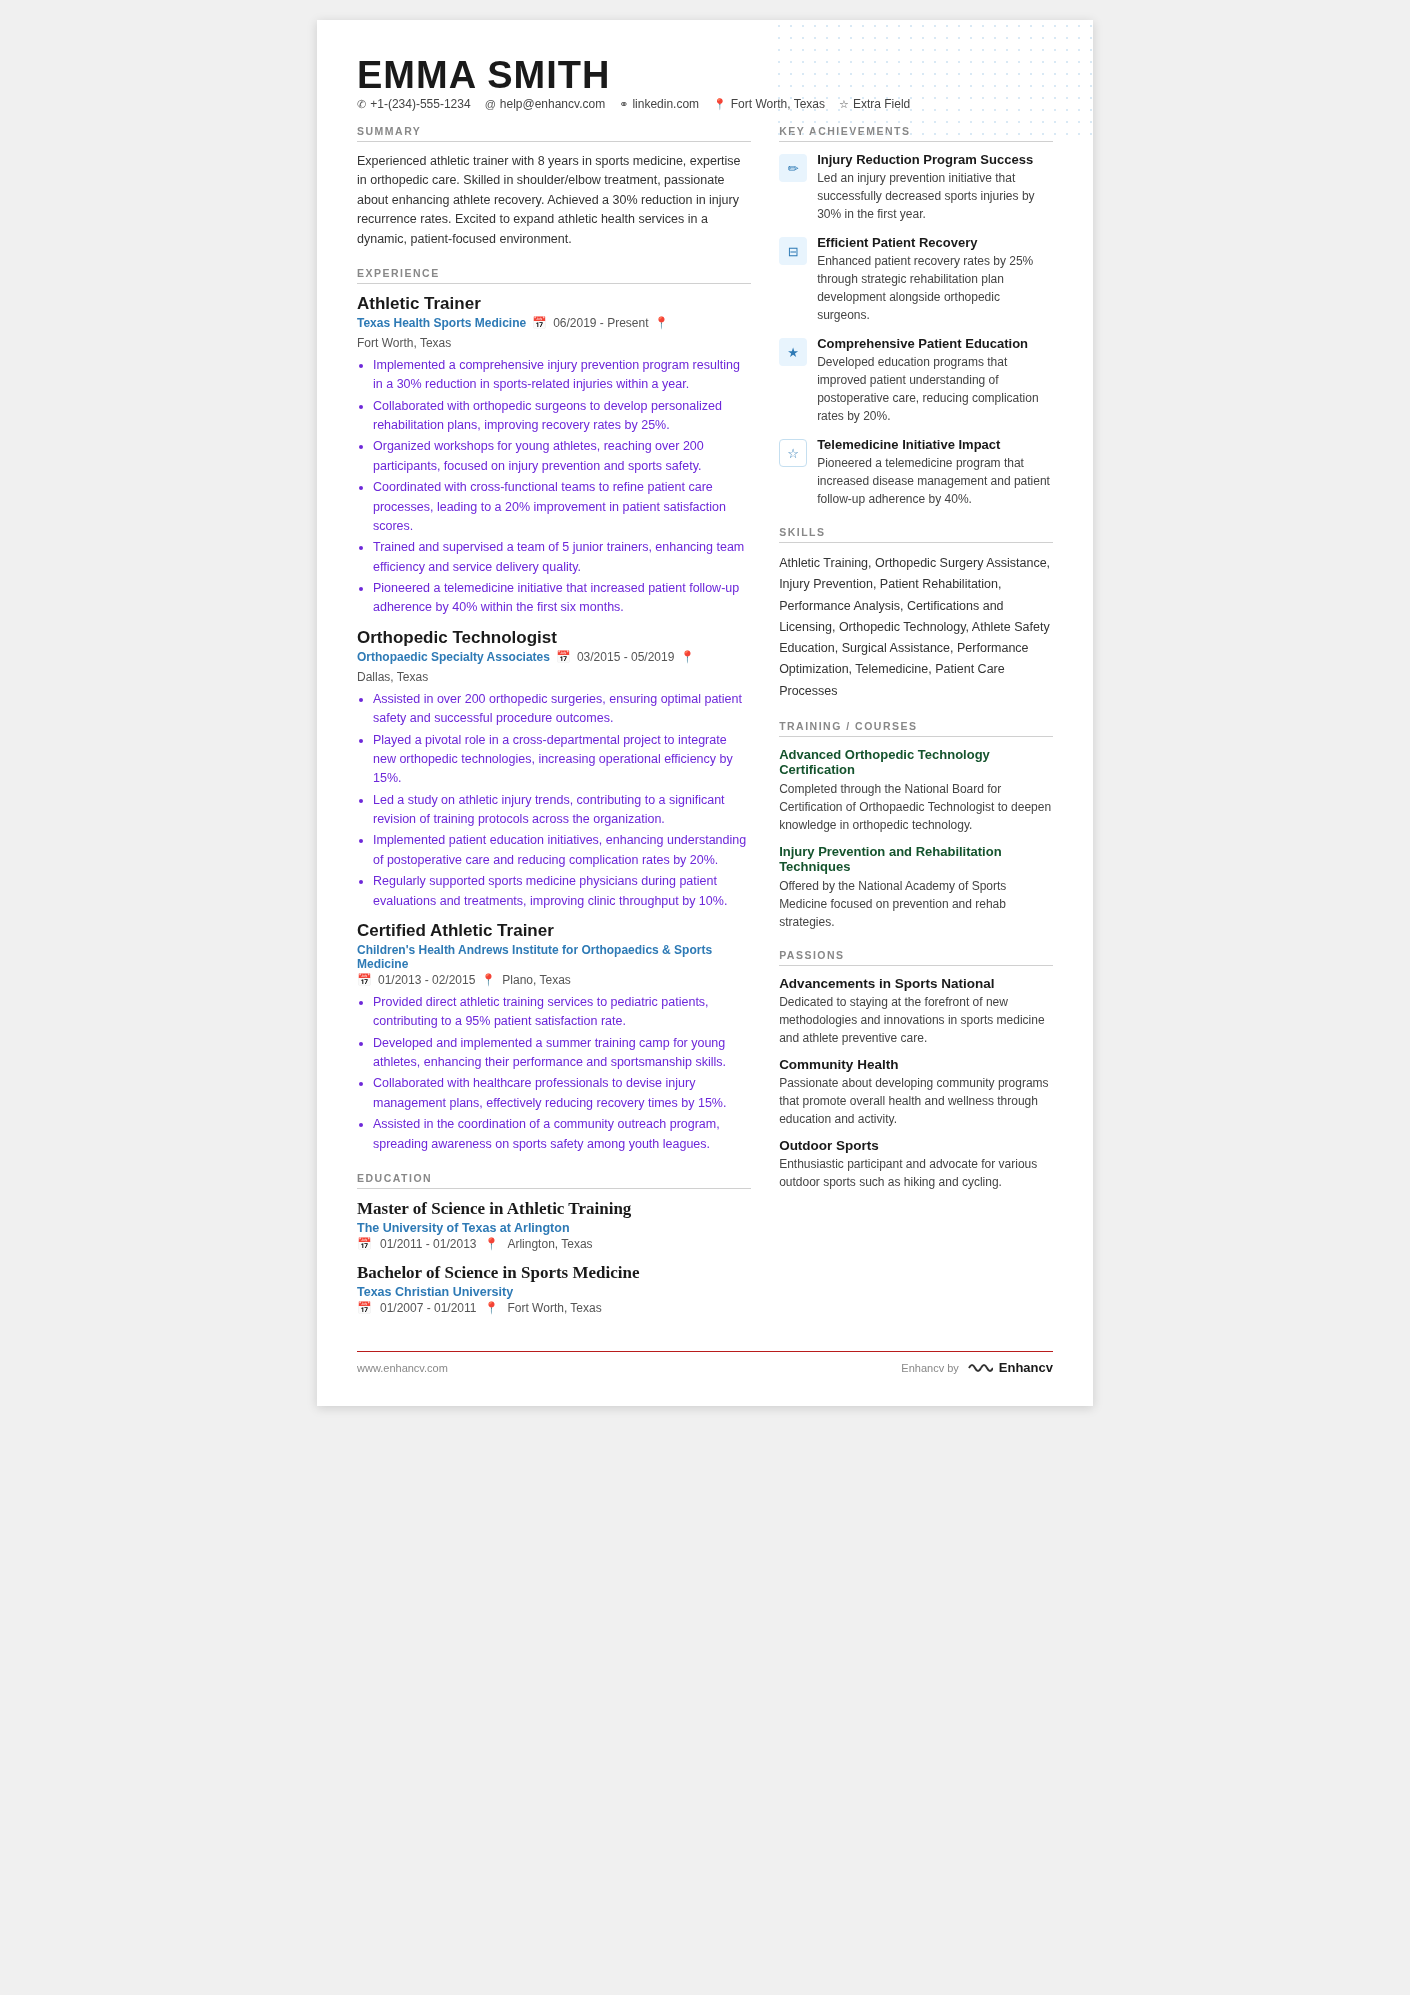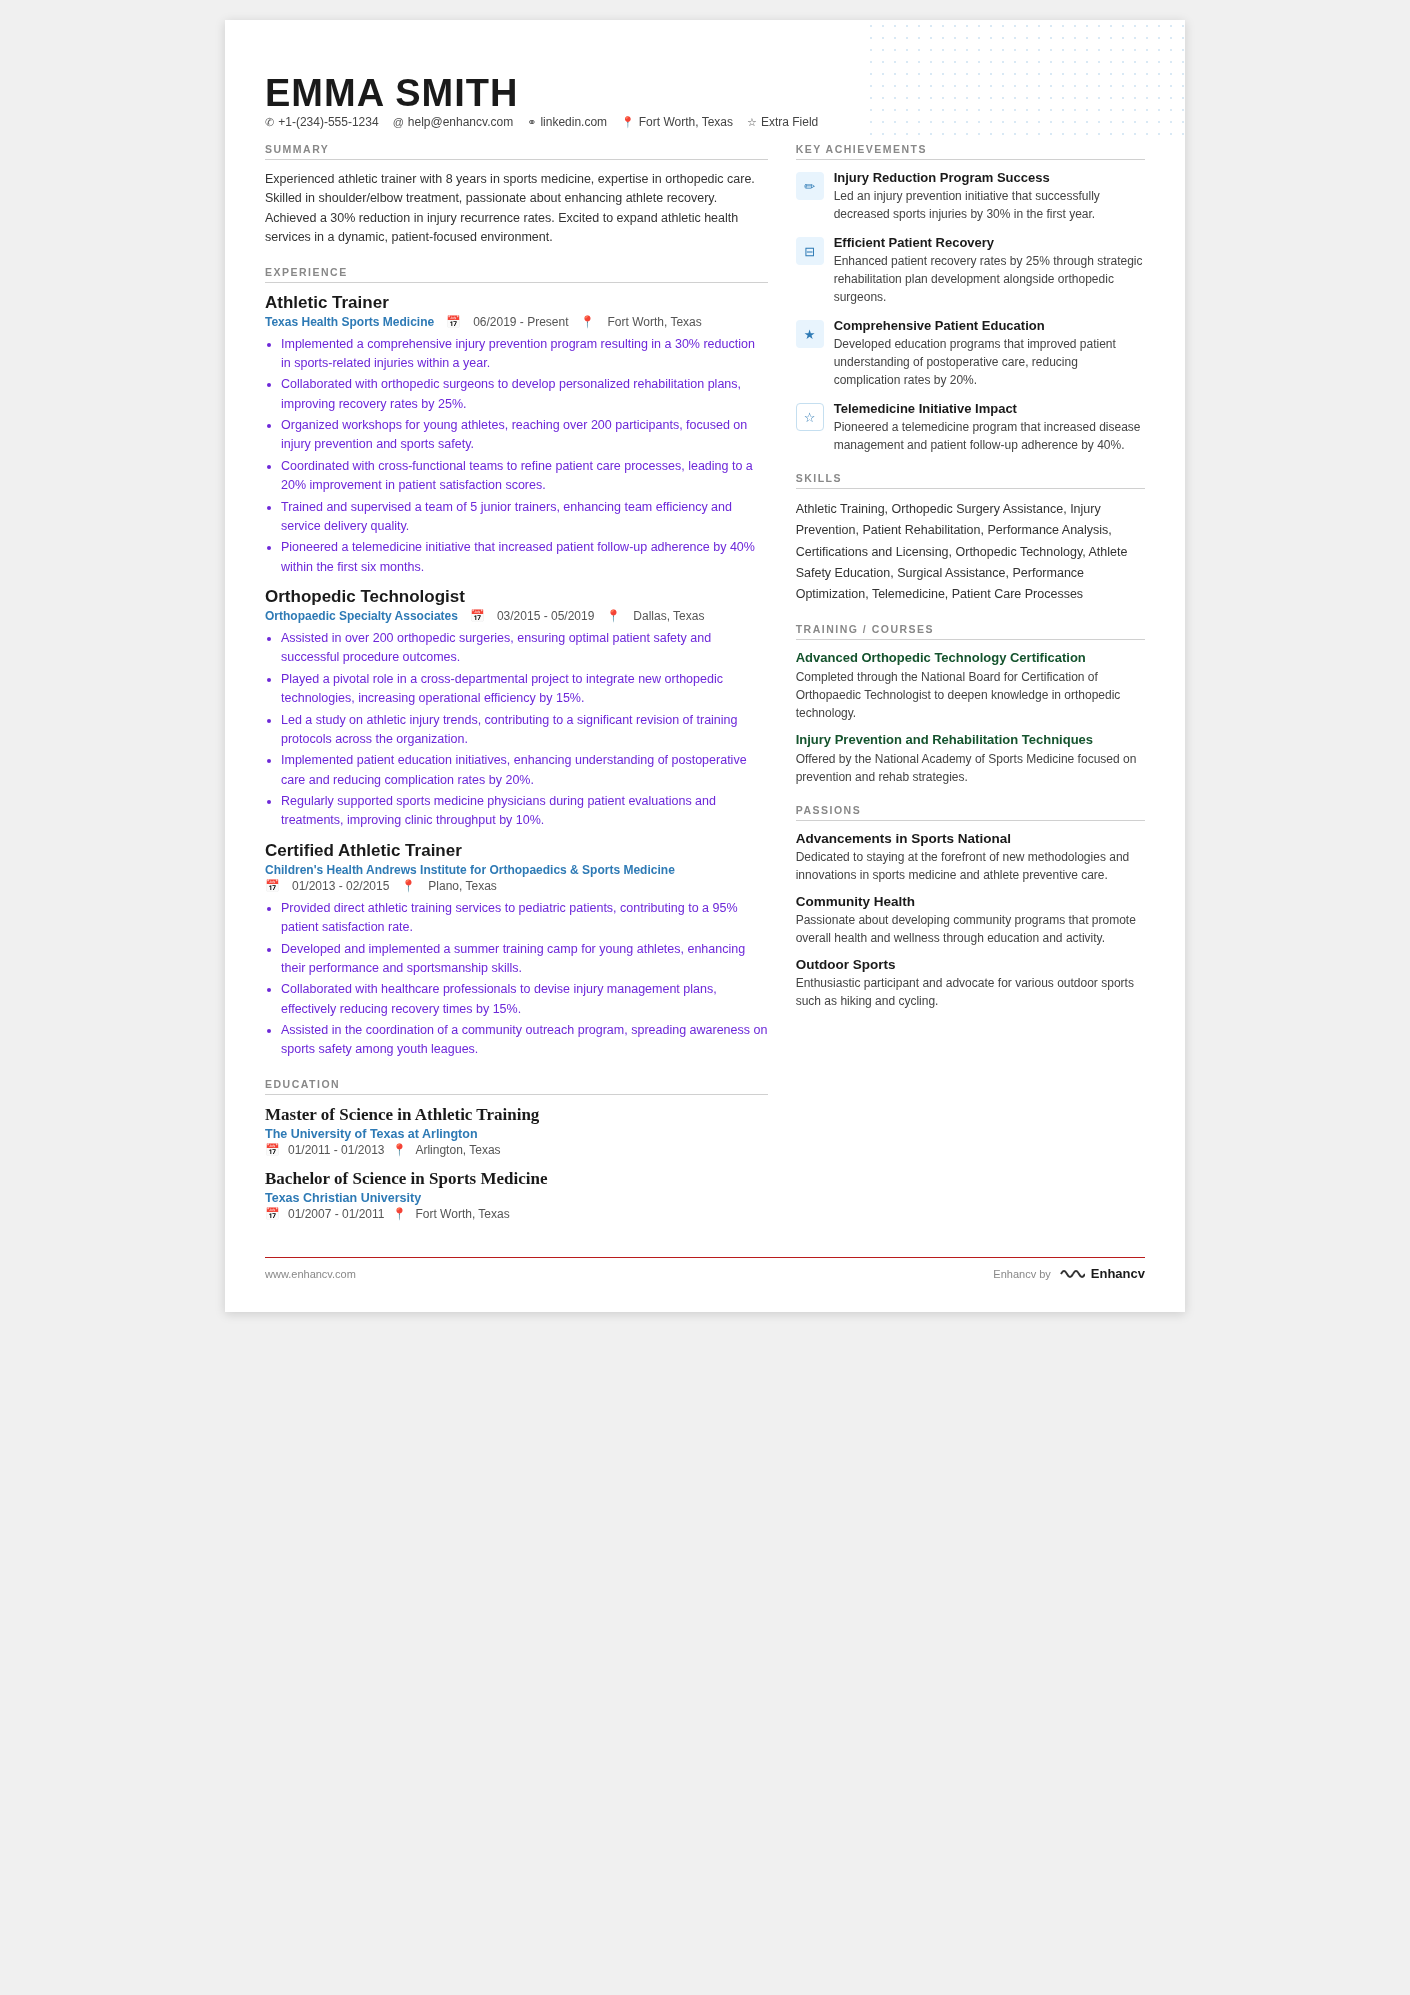--- a/index.html
+++ b/index.html
@@ -4,23 +4,23 @@
   <style>
     * { margin: 0; padding: 0; box-sizing: border-box; }
     body {
       font-family: 'Arial', sans-serif;
       background: #f0f0f0;
       display: flex;
       justify-content: center;
       padding: 20px;
     }
     .resume-page {
-      width: 960px;
+      width: 776px;
       background: #fff;
-      padding: 52px 40px 30px 40px;
+      padding: 34px 40px 30px 40px;
       position: relative;
       box-shadow: 0 2px 10px rgba(0,0,0,0.15);
     }
     
     .top-dots {
       position: absolute;
       top: 0; right: 0;
       width: 320px; height: 120px;
       background-image: radial-gradient(circle, #c8dff0 1.5px, transparent 1.5px);
       background-size: 12px 12px;
@@ -92,21 +92,21 @@
     .job-title {
       font-size: 17px;
       font-weight: 700;
       color: #1a1a1a;
       margin-bottom: 2px;
     }
     .job-meta {
       display: flex;
       flex-wrap: wrap;
       align-items: center;
-      gap: 12px;
+      gap: 6px;
       font-size: 12px;
       margin-bottom: 6px;
     }
     .job-company {
       color: #2e7ab5;
       font-weight: 600;
     }
     .job-date { color: #555; }
     .job-location { color: #555; }
     .meta-sep { color: #aaa; }

